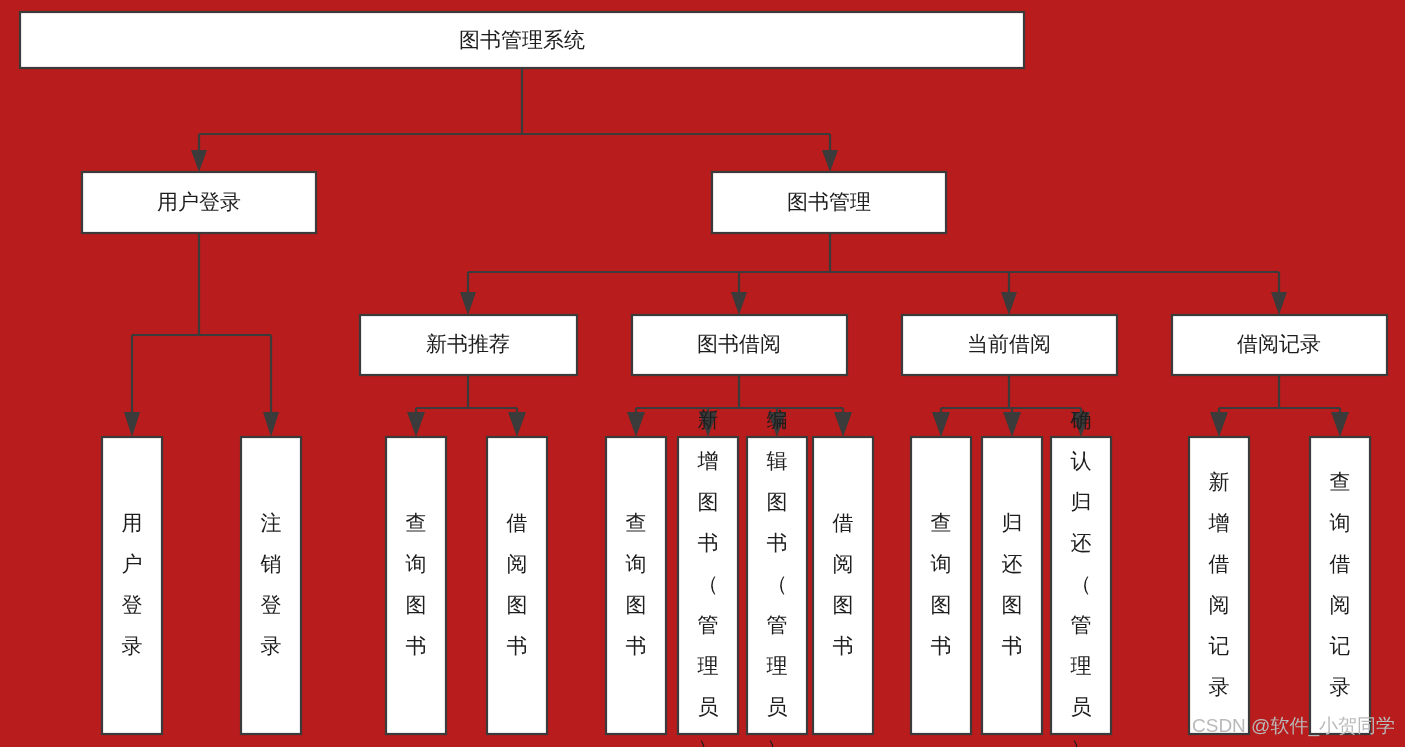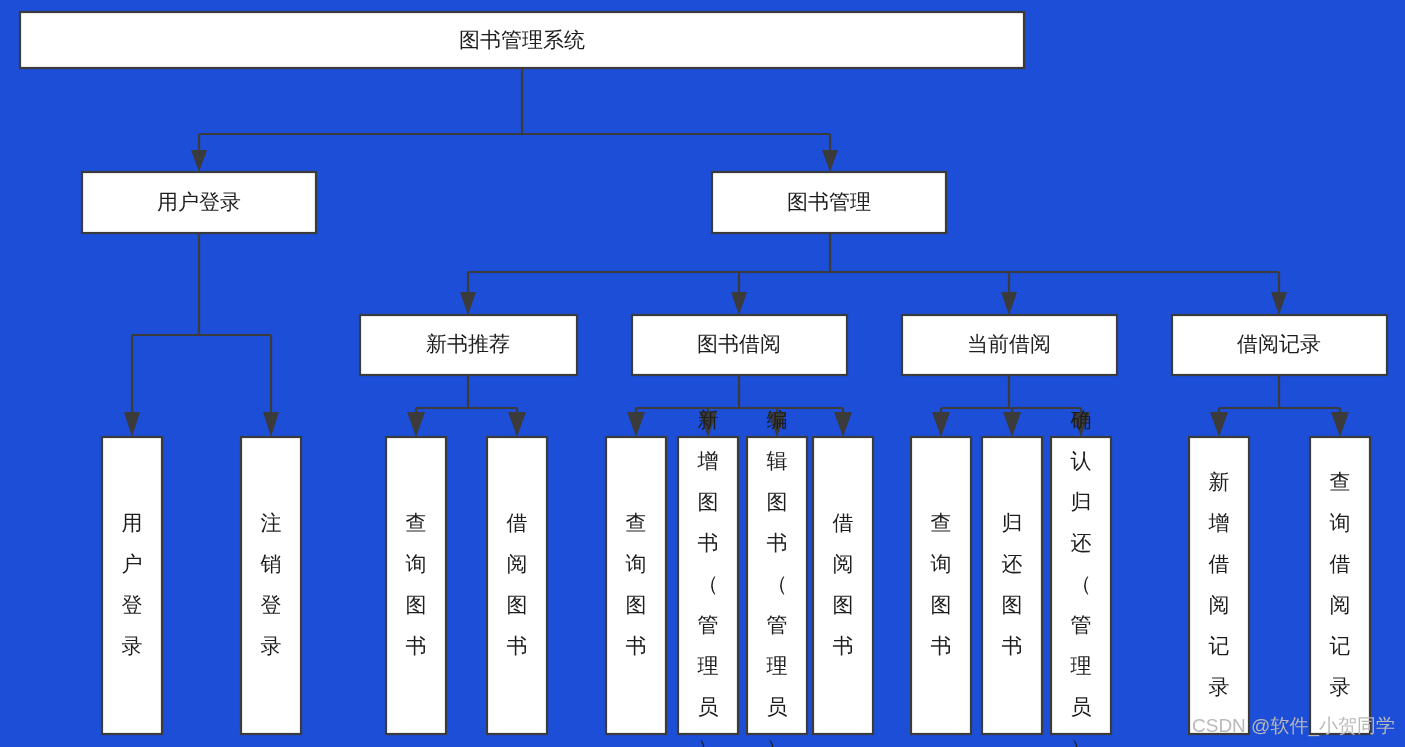--- a/index.html
+++ b/index.html
@@ -8,21 +8,21 @@
     padding: 0;
     background: #ffffff;
   }
   body {
     font-family: "Liberation Sans", "DejaVu Sans", sans-serif;
   }
   #diagram-root {
     position: relative;
     width: 1405px;
     height: 747px;
-    background: #1d4ed8;
+    background: #b91c1c;
     overflow: hidden;
   }
   svg.diagram-canvas {
     position: absolute;
     top: 0;
     left: 0;
     width: 1405px;
     height: 747px;
   }
   .node-box {

